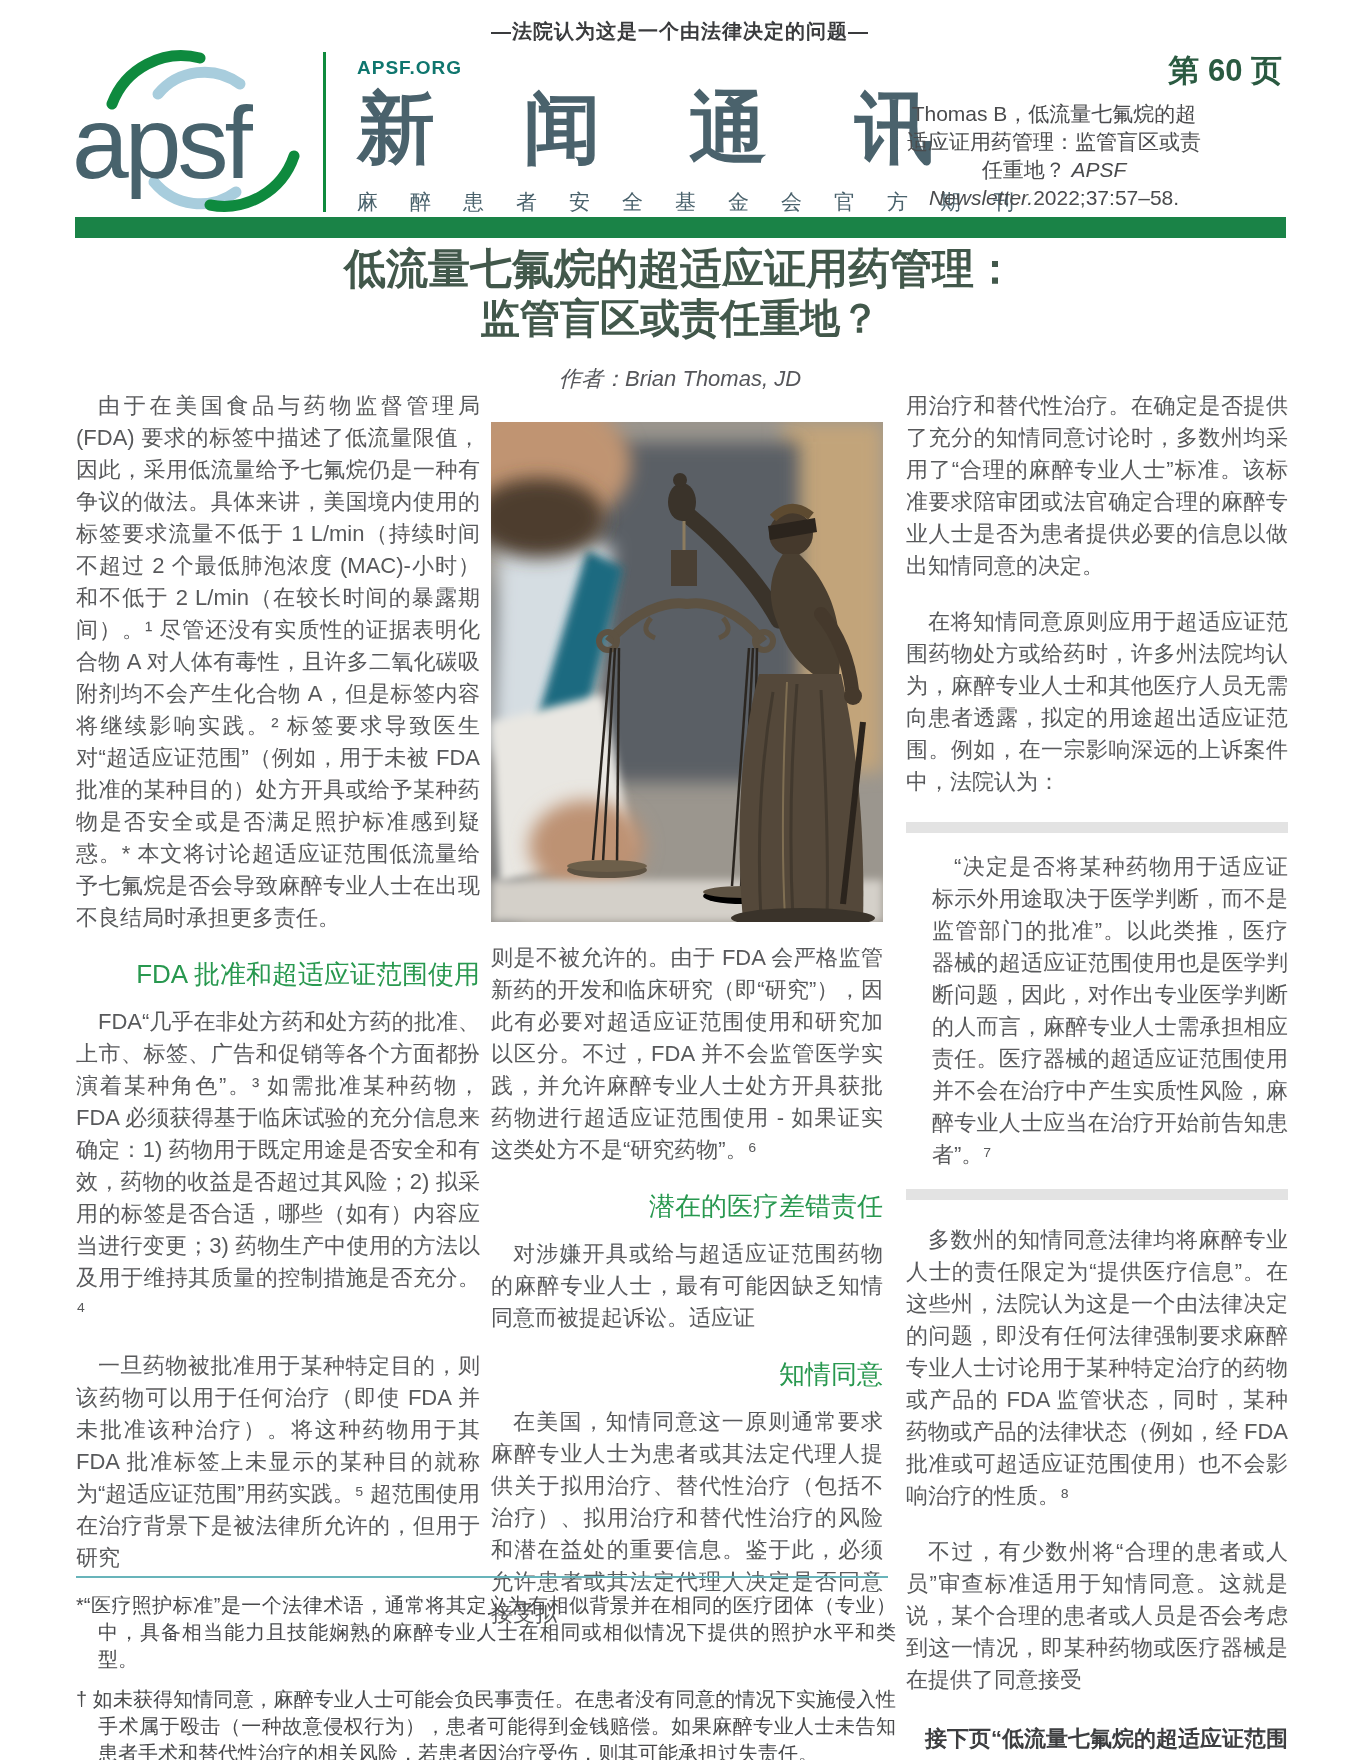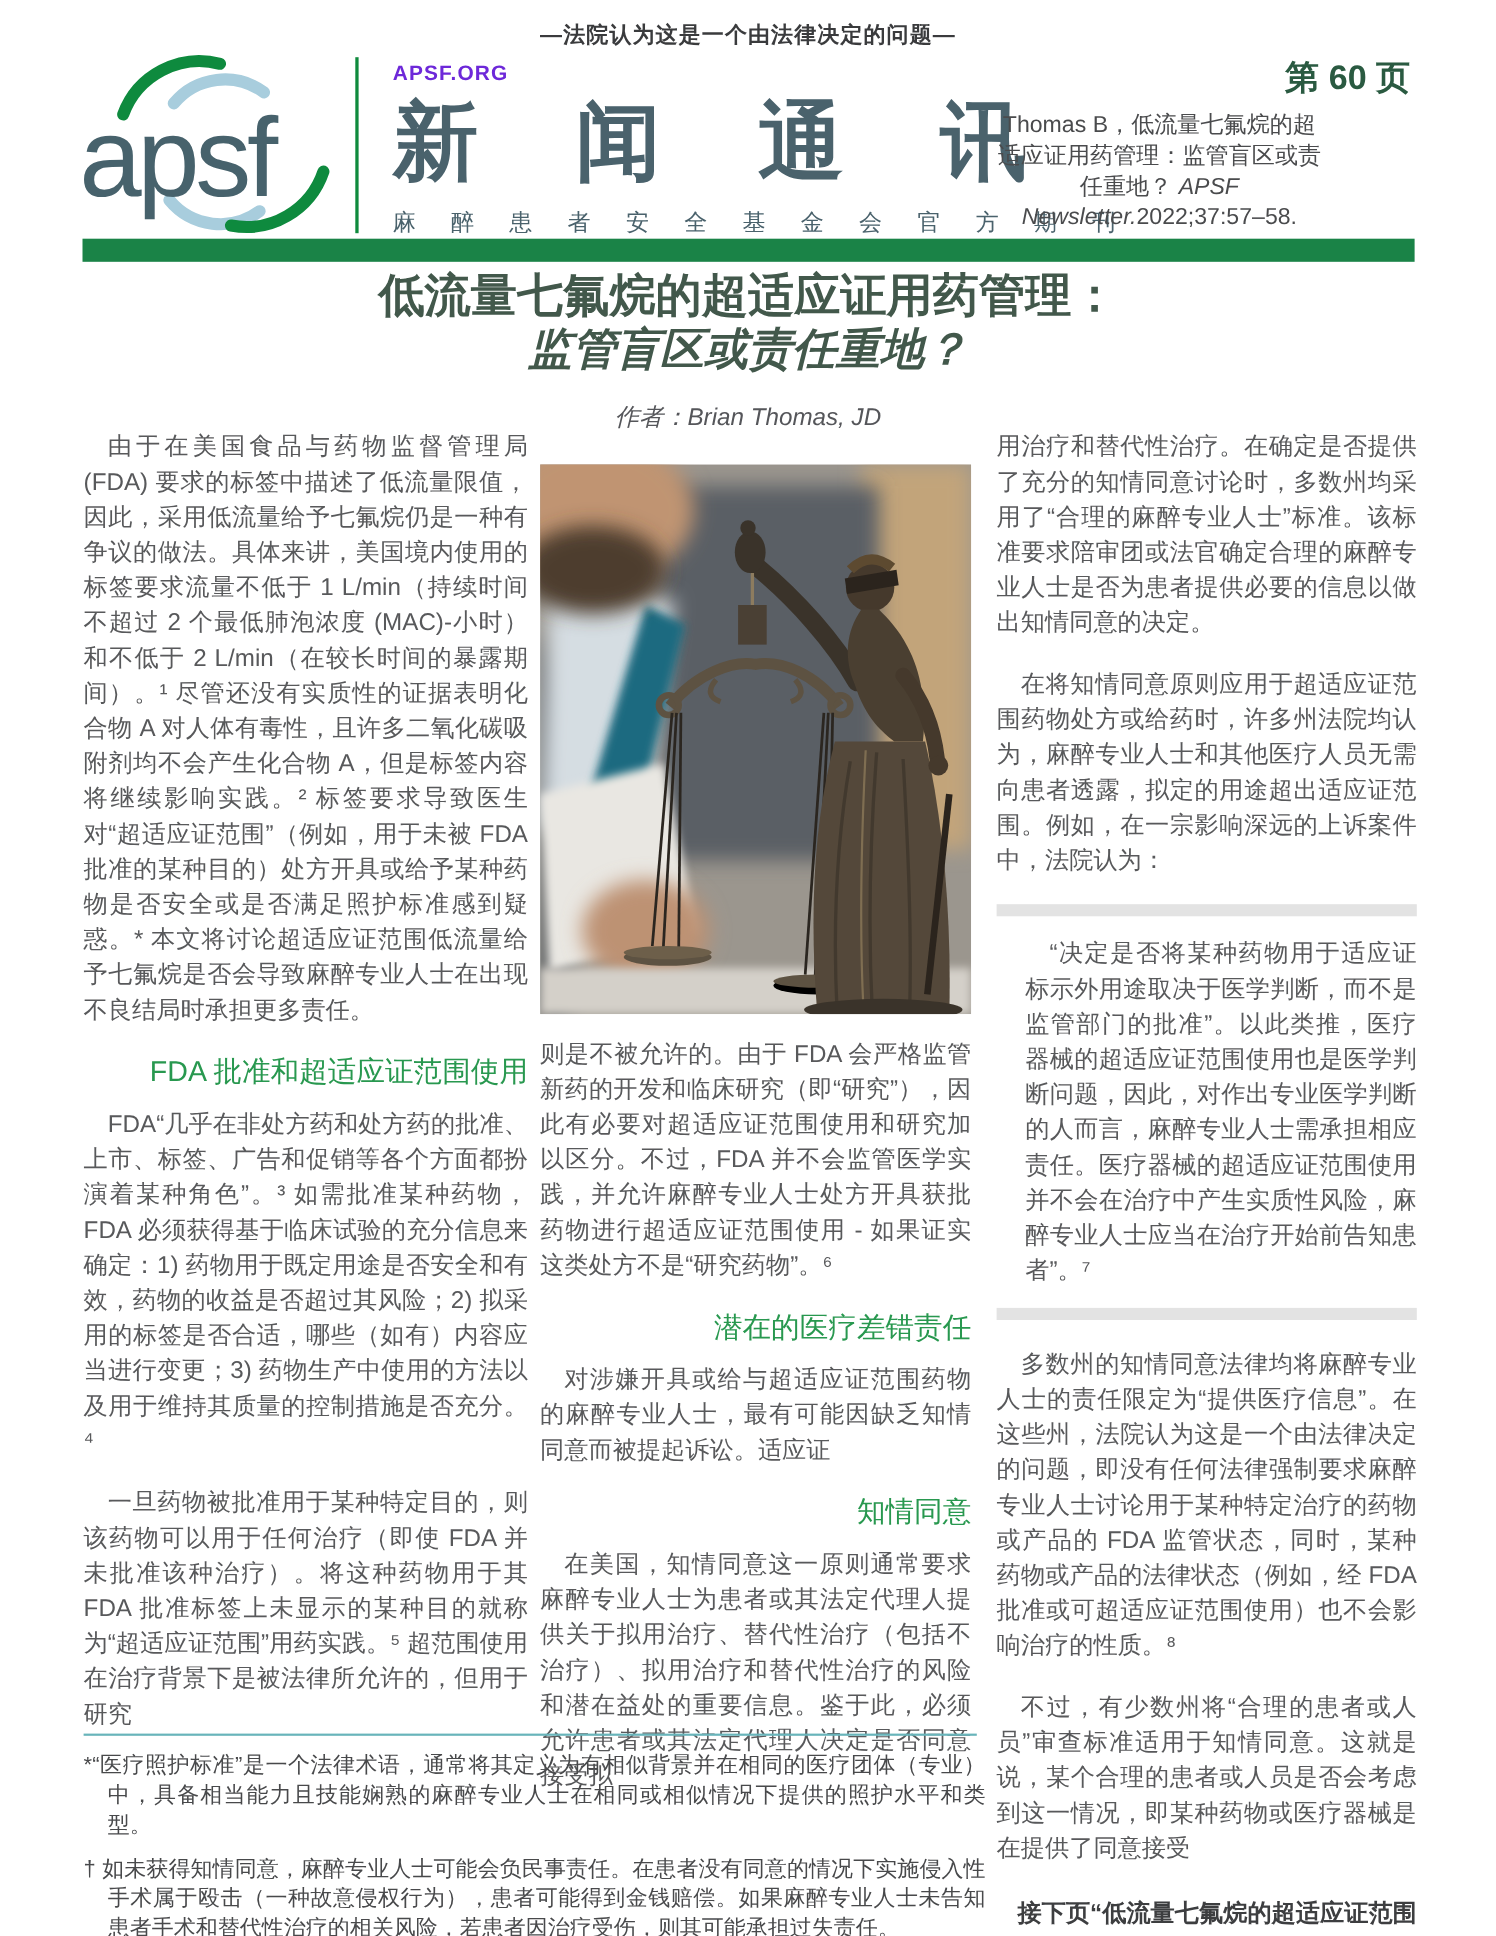--- a/index.html
+++ b/index.html
@@ -11,35 +11,35 @@
   }
   .page{position:relative;width:1360px;height:1760px;background:#fff;overflow:hidden}
 
   
   .banner{position:absolute;top:18px;left:0;width:100%;text-align:center;
     font-size:20px;font-weight:600;color:#3a3b3d;letter-spacing:1px}
 
   
   .logo{position:absolute;left:70px;top:48px;width:252px;height:168px}
   .vline{position:absolute;left:323px;top:52px;width:3px;height:160px;background:#0f8a3d}
-  .site{position:absolute;left:357px;top:57px;font-size:19px;font-weight:bold;color:#6d28d9;letter-spacing:1px}
+  .site{position:absolute;left:357px;top:57px;font-size:19px;font-weight:bold;color:#0f766e;letter-spacing:1px}
   .nl-title{position:absolute;left:357px;top:76px;font-size:78px;line-height:104px;font-weight:600;
     color:#4a626c;letter-spacing:88px;white-space:nowrap}
   .nl-sub{position:absolute;left:357px;top:188px;font-size:21px;font-weight:500;color:#4a626c;
     letter-spacing:32px;white-space:nowrap}
   .page-no{position:absolute;right:78px;top:50px;font-size:31px;font-weight:bold;color:#2a5a41}
   .citation{position:absolute;left:906px;top:100px;width:296px;font-size:21px;line-height:28px;color:#4a4b4d;text-align:center}
   .citation i{font-style:italic}
 
   .green-bar{position:absolute;left:75px;top:217px;width:1211px;height:21px;background:#1a8347}
 
   
   .title-wrap{position:absolute;top:244px;left:0;width:100%;text-align:center;color:#42584b}
   .title-main{font-size:42px;font-weight:bold;line-height:50px}
-  .title-sub{font-size:40px;font-weight:bold;font-style:italic;line-height:48px}
+  .title-sub{font-size:40px;font-weight:bold;line-height:48px}
   .byline{position:absolute;top:364px;left:0;width:100%;text-align:center;font-style:italic;
     font-size:22px;color:#55565a}
 
   
   .col{position:absolute;color:#58595b}
   .col1{left:76px;top:390px;width:404px}
   .col2{left:491px;top:422px;width:392px}
   .col3{left:906px;top:390px;width:382px}
   .p{font-size:22px;line-height:32px;text-align:justify;margin-bottom:24px}
   .ind{text-indent:1em}

